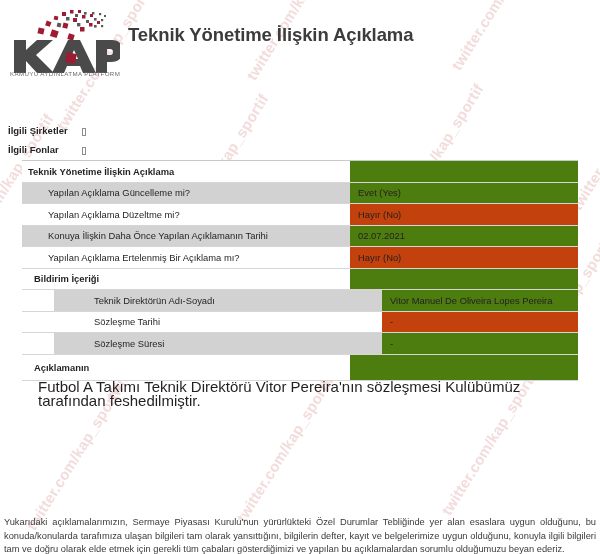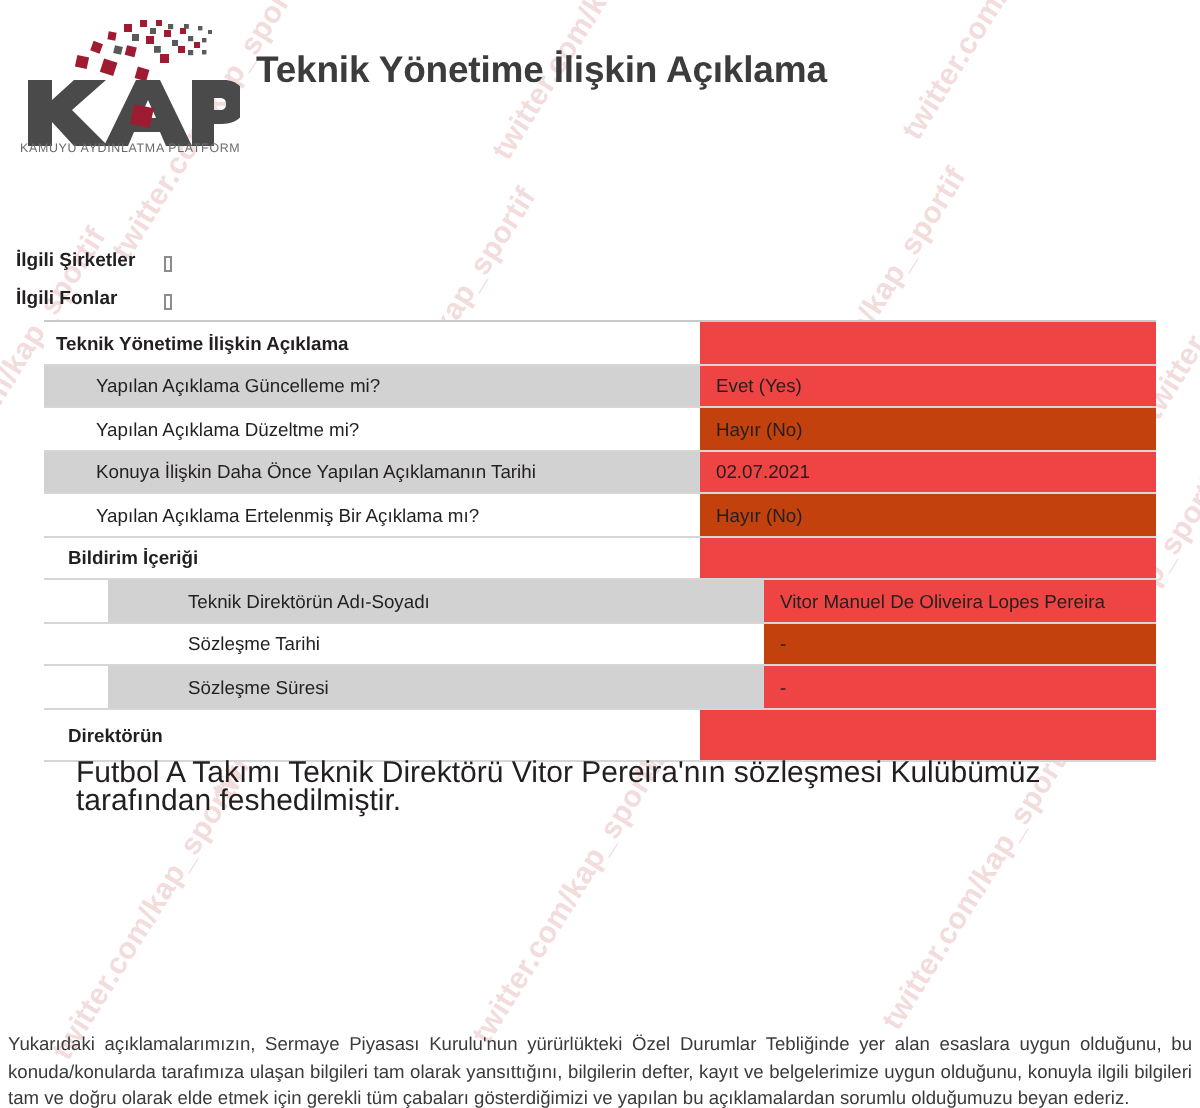--- a/index.html
+++ b/index.html
@@ -110,21 +110,21 @@
     align-items: center;
     font-size: 9.4px;
     color: #231f20;
     padding-left: 7px;
     border-left: 1px solid transparent;
   }
   
   .shade-left-white .cell-label { background: #ffffff; }
   .shade-left-gray  .cell-label { background: #d2d2d2; }
   .shade-right-white .cell-value { background: #c2410c; }
-  .shade-right-gray  .cell-value { background: #ef4444; }
+  .shade-right-gray  .cell-value { background: #4d7c0f; }
 
   .indent-0 .cell-label { padding-left: 6px; font-weight: 700; }
   .indent-1 .cell-label { padding-left: 12px; font-weight: 700; }
   .indent-2 .cell-label { padding-left: 26px; font-weight: 400; }
   .indent-3 .cell-label { padding-left: 40px; font-weight: 400; margin-left: 32px; }
 
   .tall { height: 26px; }
 
   
   .explanation {
@@ -279,21 +279,21 @@
       <div class="cell-label">Sözleşme Tarihi</div>
       <div class="cell-value">-</div>
     </div>
 
     <div class="trow indent-3 shade-left-gray shade-right-gray">
       <div class="cell-label">Sözleşme Süresi</div>
       <div class="cell-value">-</div>
     </div>
 
     <div class="trow indent-1 tall shade-left-white shade-right-gray">
-      <div class="cell-label">Direktörün</div>
+      <div class="cell-label">Açıklamanın</div>
       <div class="cell-value"></div>
     </div>
 
   </div>
 
   <div class="explanation">Futbol A Takımı Teknik Direktörü Vitor Pereira'nın sözleşmesi Kulübümüz tarafından feshedilmiştir.</div>
 
   <div class="footer">Yukarıdaki açıklamalarımızın, Sermaye Piyasası Kurulu'nun yürürlükteki Özel Durumlar Tebliğinde yer alan esaslara uygun olduğunu, bu konuda/konularda tarafımıza ulaşan bilgileri tam olarak yansıttığını, bilgilerin defter, kayıt ve belgelerimize uygun olduğunu, konuyla ilgili bilgileri tam ve doğru olarak elde etmek için gerekli tüm çabaları gösterdiğimizi ve yapılan bu açıklamalardan sorumlu olduğumuzu beyan ederiz.</div>
 
 </div>

